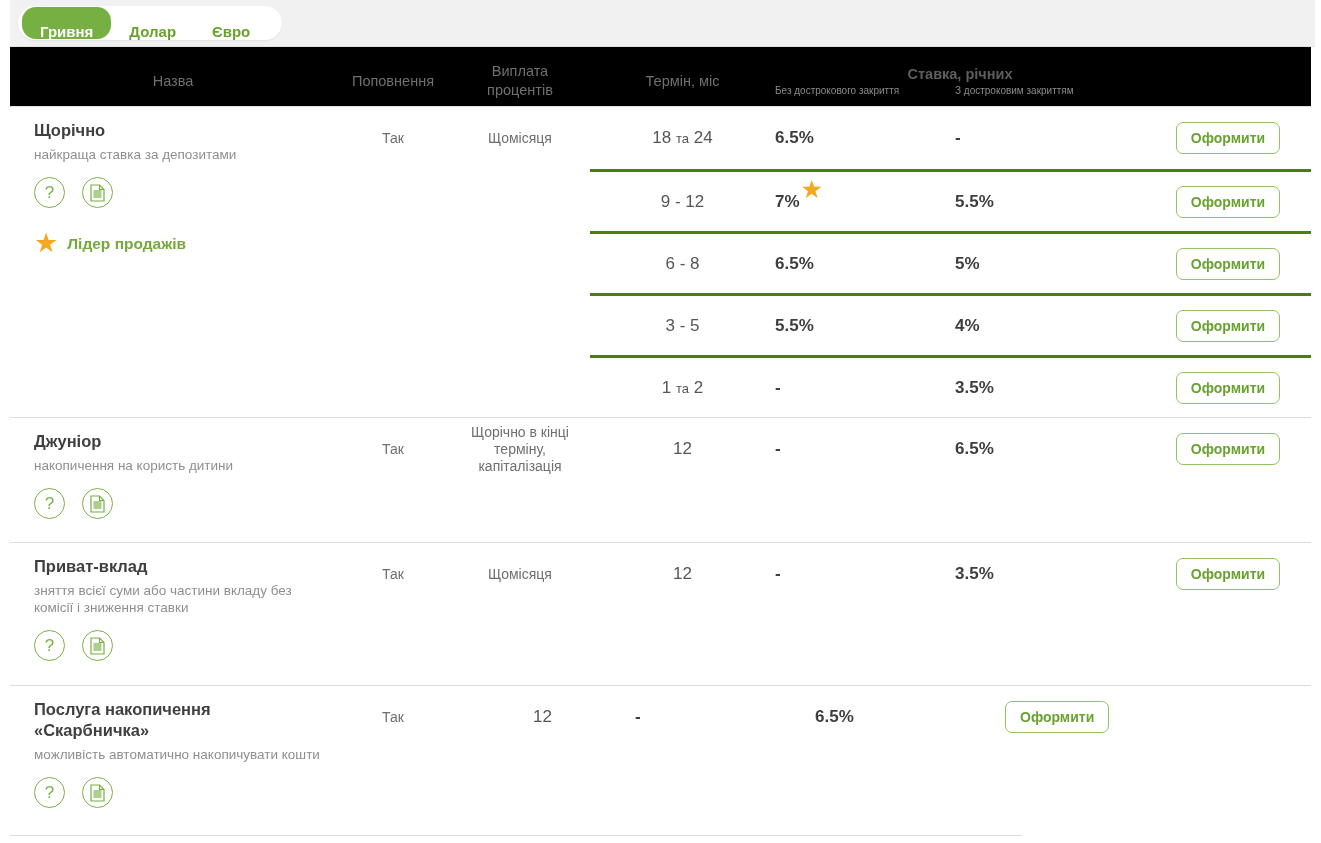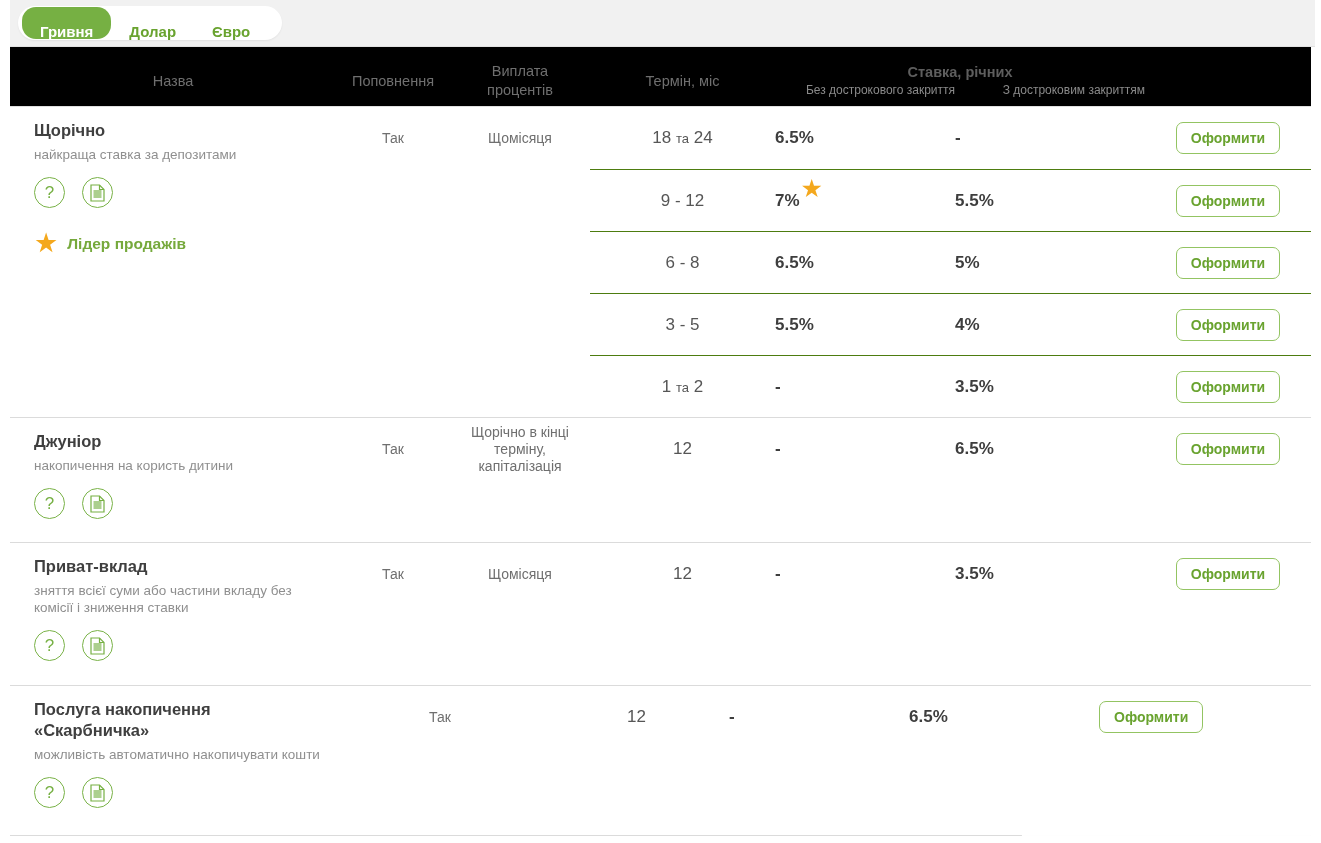--- a/index.html
+++ b/index.html
@@ -24,54 +24,54 @@
   .cols { display:grid; grid-template-columns:326px 114px 140px 1fr; }
 
   .thead { height:60px; border-bottom:1px solid #e0e0e0; align-items:center; }
   .hcell { text-align:center; color:#6f6f6f; font-size:14.5px; }
   .hcell.pay { max-width:100px; margin:15px auto; line-height:1.3; }
   .hdr-sub { display:grid; grid-template-columns:185px 180px 190px 1fr;
              grid-template-rows:auto auto; row-gap:3px; align-items:center; }
   .hdr-term { grid-column:1; grid-row:1 / 3; text-align:center; color:#6f6f6f; font-size:14.5px; }
   .hdr-rate-title { grid-column:2 / 4; grid-row:1; text-align:center;
                     color:#5e5e5e; font-size:14.5px; font-weight:bold; }
-  .hdr-rate-sub { grid-row:2; text-align:right; color:#8a8a8a; font-size:12px; white-space:nowrap; }
+  .hdr-rate-sub { grid-row:2; text-align:left; color:#8a8a8a; font-size:10px; white-space:nowrap; }
   .hdr-rate-sub.s1 { grid-column:2; }
   .hdr-rate-sub.s2 { grid-column:3; }
 
   
   .prow { border-bottom:1px solid #dbdbdb; align-items:start; background:#fff; }
   .namecell { padding:13px 16px 0 24px; }
   .p-title { color:#3f3f3f; font-size:16.5px; font-weight:bold; line-height:21px; max-width:280px; }
   .p-desc { color:#8f8f8f; font-size:13.5px; line-height:17px; margin-top:5px; max-width:300px; }
   .iconrow { display:flex; gap:17px; margin-top:14px; }
   .cicon { width:31px; height:31px; border:1.5px solid #79b247; border-radius:50%;
            display:flex; align-items:center; justify-content:center;
            color:#76b043; font-size:17px; background:#fff; cursor:pointer; }
   .badge { display:flex; align-items:center; gap:9px; margin-top:22px; }
   .badge .bstar { color:#f4a81d; font-size:27px; line-height:1; }
   .badge .btext { color:#76a93c; font-size:15.5px; font-weight:bold; }
 
   .cc { height:62px; display:flex; align-items:center; justify-content:center;
         color:#6f6f6f; font-size:14px; text-align:center; line-height:17px; }
   .cc.pay { max-width:130px; margin:0 auto; }
 
-  .subarea .subrow + .subrow { border-top:1px solid #4d7c0f; }
+  .subarea .subrow + .subrow { border-top:3px solid #4d7c0f; }
   .subrow { display:grid; grid-template-columns:185px 180px 190px 1fr; height:62px; align-items:center; }
   .tcell { text-align:center; color:#565656; font-size:17px; }
   .tcell .ta { font-size:13px; }
   .rcell { color:#3e3e3e; font-size:17px; font-weight:bold; position:relative; }
   .rate-star { color:#f4a81d; font-size:25px; font-weight:normal; line-height:0;
                position:relative; top:-9px; margin-left:1px; }
   .acell { display:flex; justify-content:center; }
   .apply-btn { background:#fff; border:1px solid #93c462; border-radius:7px;
                color:#69a32f; font-weight:bold; font-size:14px; padding:7px 14px;
                font-family:inherit; cursor:pointer; }
 
-  .row1 { min-height:125px; } .row2 { min-height:143px; } .row3 { min-height:150px;gap:47px; }
+  .row1 { min-height:125px; } .row2 { min-height:143px; } .row3 { min-height:150px; }
 
   
   .smudge { position:absolute; right:0; bottom:0; width:300px; height:100px; z-index:5; pointer-events:none; }
   .smudge div { position:absolute; background:#fff; opacity:.97; border-radius:45%; }
   .sm1 { right:-30px; bottom:-20px; width:330px; height:90px; transform:rotate(-7deg); }
   .sm2 { right:90px; bottom:25px; width:220px; height:45px; transform:rotate(-10deg); }
   .sm3 { right:-10px; bottom:40px; width:170px; height:40px; transform:rotate(-5deg); }
 </style>
 </head>
 <body>

